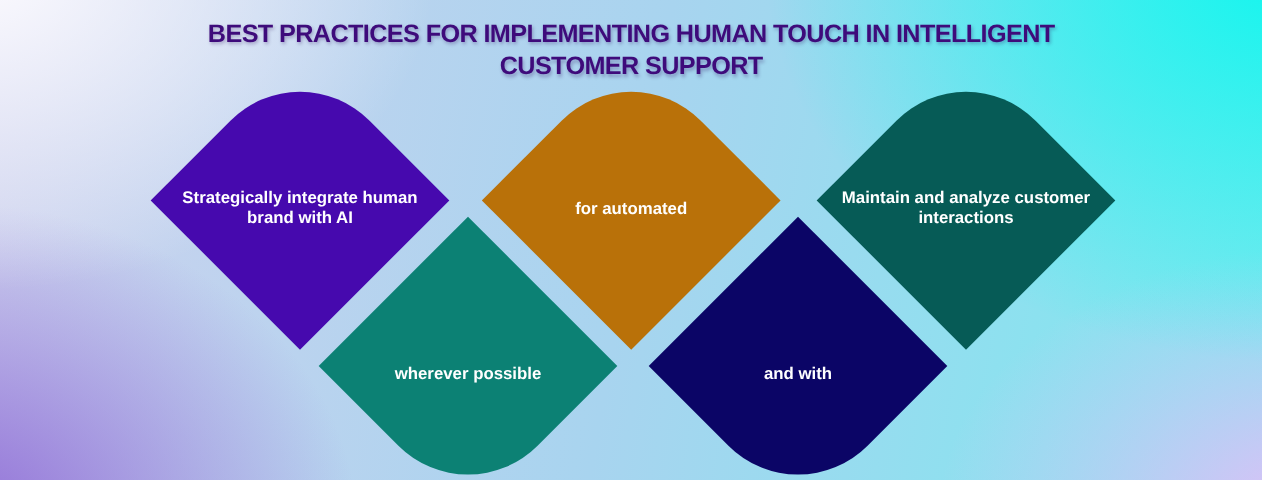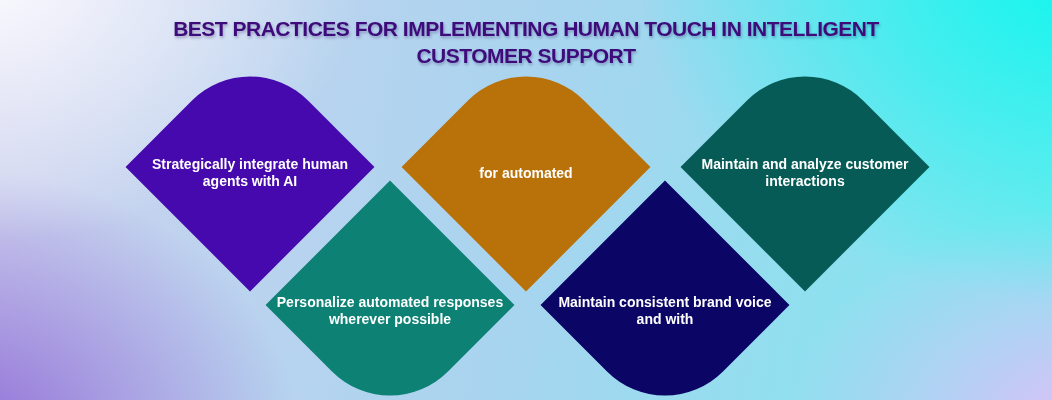--- a/index.html
+++ b/index.html
@@ -48,21 +48,21 @@
 
   <div class="title" style="color: rgb(62, 11, 123);">
     <span>BEST PRACTICES FOR IMPLEMENTING HUMAN TOUCH IN INTELLIGENT</span>
     <span>CUSTOMER SUPPORT</span>
   </div>
 
   <div class="practice" style="left:250px;top:167px;">
     <div class="diamond round-top" style="background: rgb(70, 9, 174);"></div>
     <div class="card-label">
       <span>Strategically integrate human</span>
-      <span>agents with AI</span>
+      <span>brand with AI</span>
     </div>
   </div>
 
   <div class="practice" style="left:526px;top:167px;">
     <div class="diamond round-top" style="background: rgb(185, 113, 9);"></div>
     <div class="card-label">
       <span>for automated</span>
     </div>
   </div>
 
@@ -70,26 +70,24 @@
     <div class="diamond round-top" style="background: rgb(6, 91, 86);"></div>
     <div class="card-label">
       <span>Maintain and analyze customer</span>
       <span>interactions</span>
     </div>
   </div>
 
   <div class="practice" style="left:390px;top:305px;">
     <div class="diamond round-bottom" style="background: rgb(12, 129, 116);"></div>
     <div class="card-label">
-      <span>Personalize automated responses</span>
       <span>wherever possible</span>
     </div>
   </div>
 
   <div class="practice" style="left:665px;top:305px;">
     <div class="diamond round-bottom" style="background: rgb(11, 5, 102);"></div>
     <div class="card-label">
-      <span>Maintain consistent brand voice</span>
       <span>and with</span>
     </div>
   </div>
 
 </div>
 
 </body></html>

